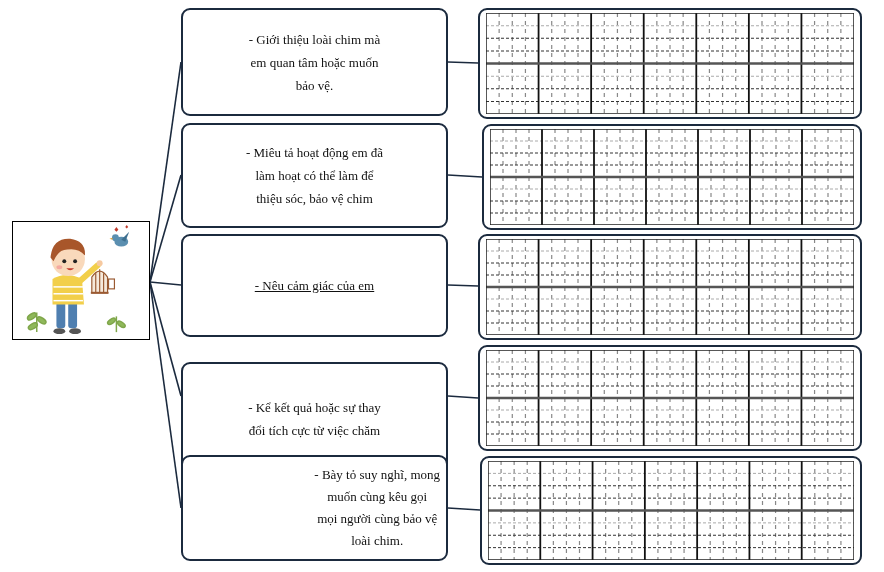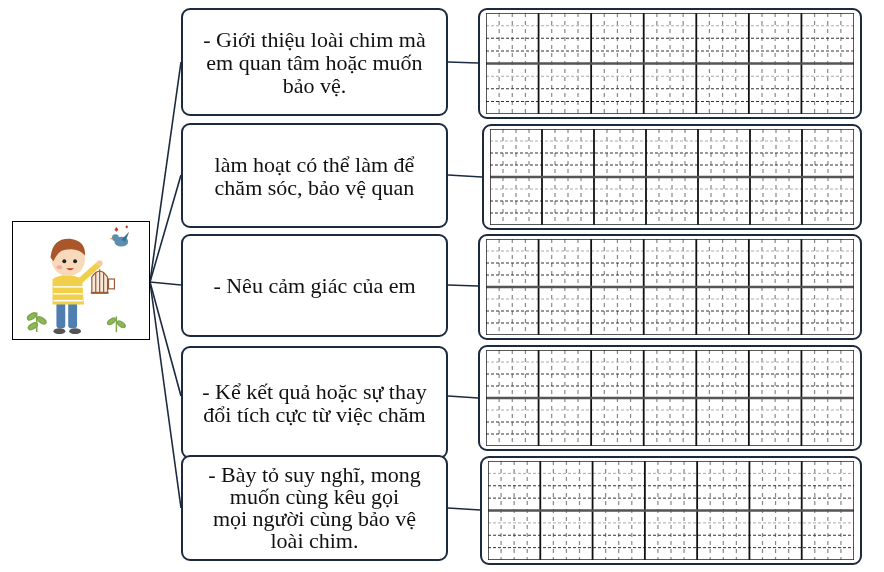--- a/index.html
+++ b/index.html
@@ -4,21 +4,21 @@
 <style>
   html, body { margin:0; padding:0; background:#ffffff; }
   body { width:884px; height:572px; position:relative; overflow:hidden;
          font-family:"Liberation Serif","DejaVu Serif",serif; }
   .connectors { position:absolute; left:0; top:0; width:884px; height:572px; pointer-events:none; }
   .picture { position:absolute; left:12px; top:221px; width:138px; height:119px;
              border:1px solid #000; background:#fff; box-sizing:border-box; overflow:hidden; }
   .box { position:absolute; left:181px; width:267px; box-sizing:border-box;
          border:2px solid #1b2a3e; border-radius:9px; background:#fff;
          display:flex; align-items:center; justify-content:center; text-align:center;
-         font-size:22px; line-height:23px; color:#111; padding:0 6px; }
+         font-size:13px; line-height:23px; color:#111; padding:0 6px; }
   .box span { display:block; }
   .grid-box { position:absolute; box-sizing:border-box; border:2px solid #1b2a3e;
               border-radius:9px; background:#fff; }
   .grid-inner { position:absolute; left:6px; right:6px; top:3px; bottom:3px; }
   .grid-inner svg { width:100%; height:100%; display:block; }
 </style>
 </head>
 <body>
 
 <svg class="connectors" viewBox="0 0 884 572">
@@ -96,39 +96,40 @@
 <div class="box" style="top:8px; height:108px;">
   <div>
     <span>- Giới thiệu loài chim mà</span>
     <span>em quan tâm hoặc muốn</span>
     <span>bảo vệ.</span>
   </div>
 </div>
 
 <div class="box" style="top:123px; height:105px;">
   <div>
+    <span>- Miêu tả hoạt động em đã</span>
     <span>làm hoạt có thể làm để</span>
-    <span>chăm sóc, bảo vệ quan</span>
-  </div>
-</div>
-
-<div class="box" style="top:234px; height:103px;">
+    <span>thiệu sóc, bảo vệ chim</span>
+  </div>
+</div>
+
+<div class="box" style="top:234px; height:103px;text-decoration:underline;">
   <div>
     <span>- Nêu cảm giác của em</span>
   </div>
 </div>
 
-<div class="box" style="top:346px; height:113px;text-align:center;">
+<div class="box" style="top:362px; height:113px;text-align:center;">
   <div>
     <span>- Kể kết quả hoặc sự thay</span>
     <span>đổi tích cực từ việc chăm</span>
   </div>
 </div>
 
-<div class="box" style="top:455px; height:106px; line-height:22px;">
+<div class="box" style="top:455px; height:106px; line-height:22px;justify-content:flex-end;">
   <div>
     <span>- Bày tỏ suy nghĩ, mong</span>
     <span>muốn cùng kêu gọi</span>
     <span>mọi người cùng bảo vệ</span>
     <span>loài chim.</span>
   </div>
 </div>
 
 <div class="grid-box" style="left:478px; top:8px; width:384px; height:111px;">
   <div class="grid-inner">

